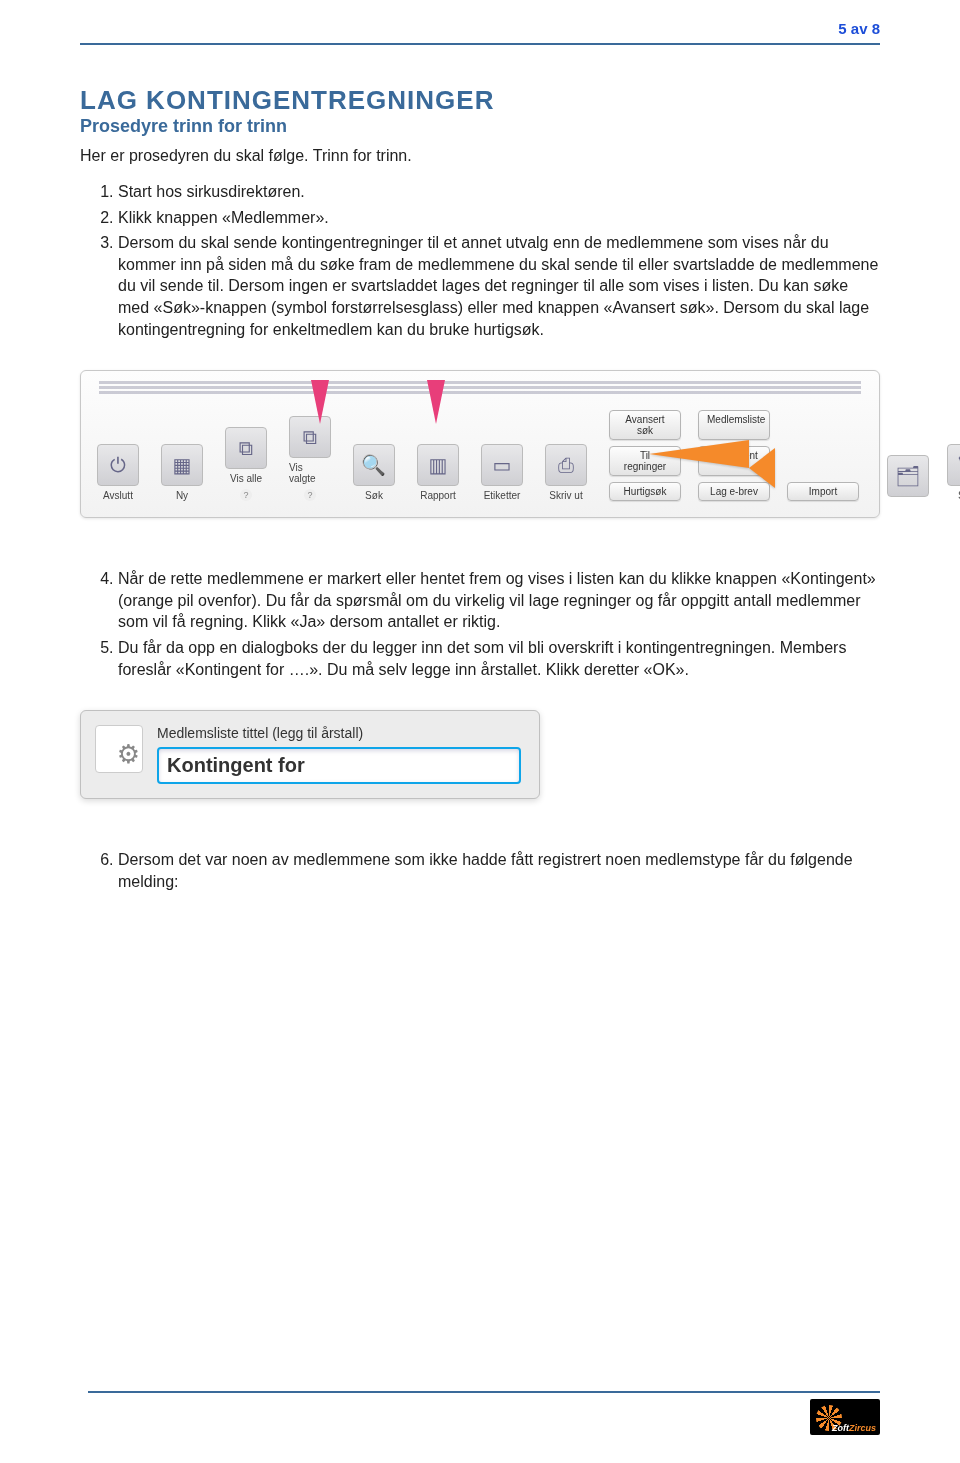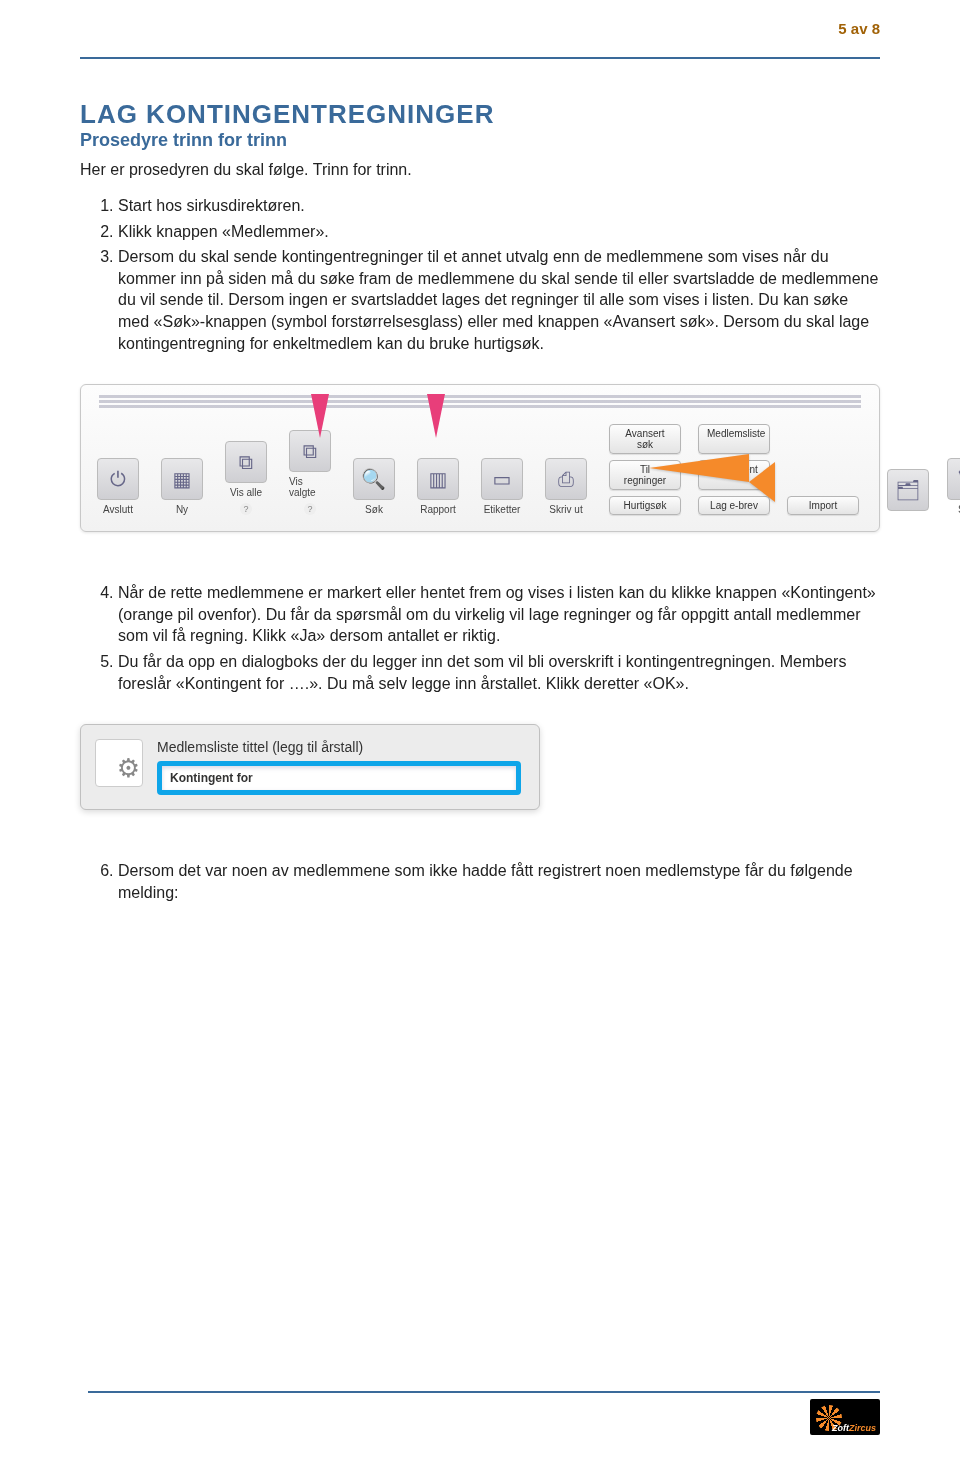--- a/index.html
+++ b/index.html
@@ -9,22 +9,22 @@
     height: 1463px;
     background: #fff;
     color: #333;
     position: relative;
     padding: 20px 80px 60px 80px;
   }
   .page-num {
     text-align: right;
     font-size: 15px;
     font-weight: bold;
-    color: #a16207;
-    margin-bottom: 20px;
+    color: #1d4ed8;
+    margin-bottom: 6px;
   }
   .top-rule {
     border: none;
     border-top: 2px solid #3a6a9a;
     margin-bottom: 40px;
   }
   .h1 {
     color: #3a6a9a;
     font-size: 26px;
     font-weight: bold;
@@ -109,22 +109,22 @@
   .dlg-row1 { display:flex; gap:14px; align-items:flex-start; }
   .dlg-icon {
     width:48px; height:48px; background:#fff; border:1px solid #ccc; border-radius:4px;
     display:flex; align-items:center; justify-content:center; color:#789; font-size:22px;
     position:relative;
   }
   .dlg-icon .gear { font-size:26px; color:#888; position:absolute; bottom:2px; right:2px;}
   .dlg-body { flex:1; }
   .dlg-label { font-size:14px; color:#333; margin-bottom:6px; }
   .dlg-input {
-    width:100%; font-size:12px; font-weight:bold; color:#333;
-    padding:5px 8px; border:5px solid #0ea5e9; border-radius:4px;
+    width:100%; font-size:20px; font-weight:bold; color:#333;
+    padding:5px 8px; border:2px solid #0ea5e9; border-radius:4px;
     background:#fff; box-shadow: inset 0 2px 4px rgba(100,100,150,.25);
   }
   .dlg-buttons { display:flex; justify-content:flex-end; gap:14px; margin-top:12px; }
   .dlg-btn {
     font-size:14px; padding:5px 18px; border-radius:6px;
     border:1px solid #999; background:linear-gradient(#fafafa,#e4e4e4);
     box-shadow:0 1px 1px rgba(0,0,0,.15); color:#222;
   }
   .dlg-btn.primary {
     border:1px solid #4a7abf; background:linear-gradient(#e6f0fb,#b8d0ef);

